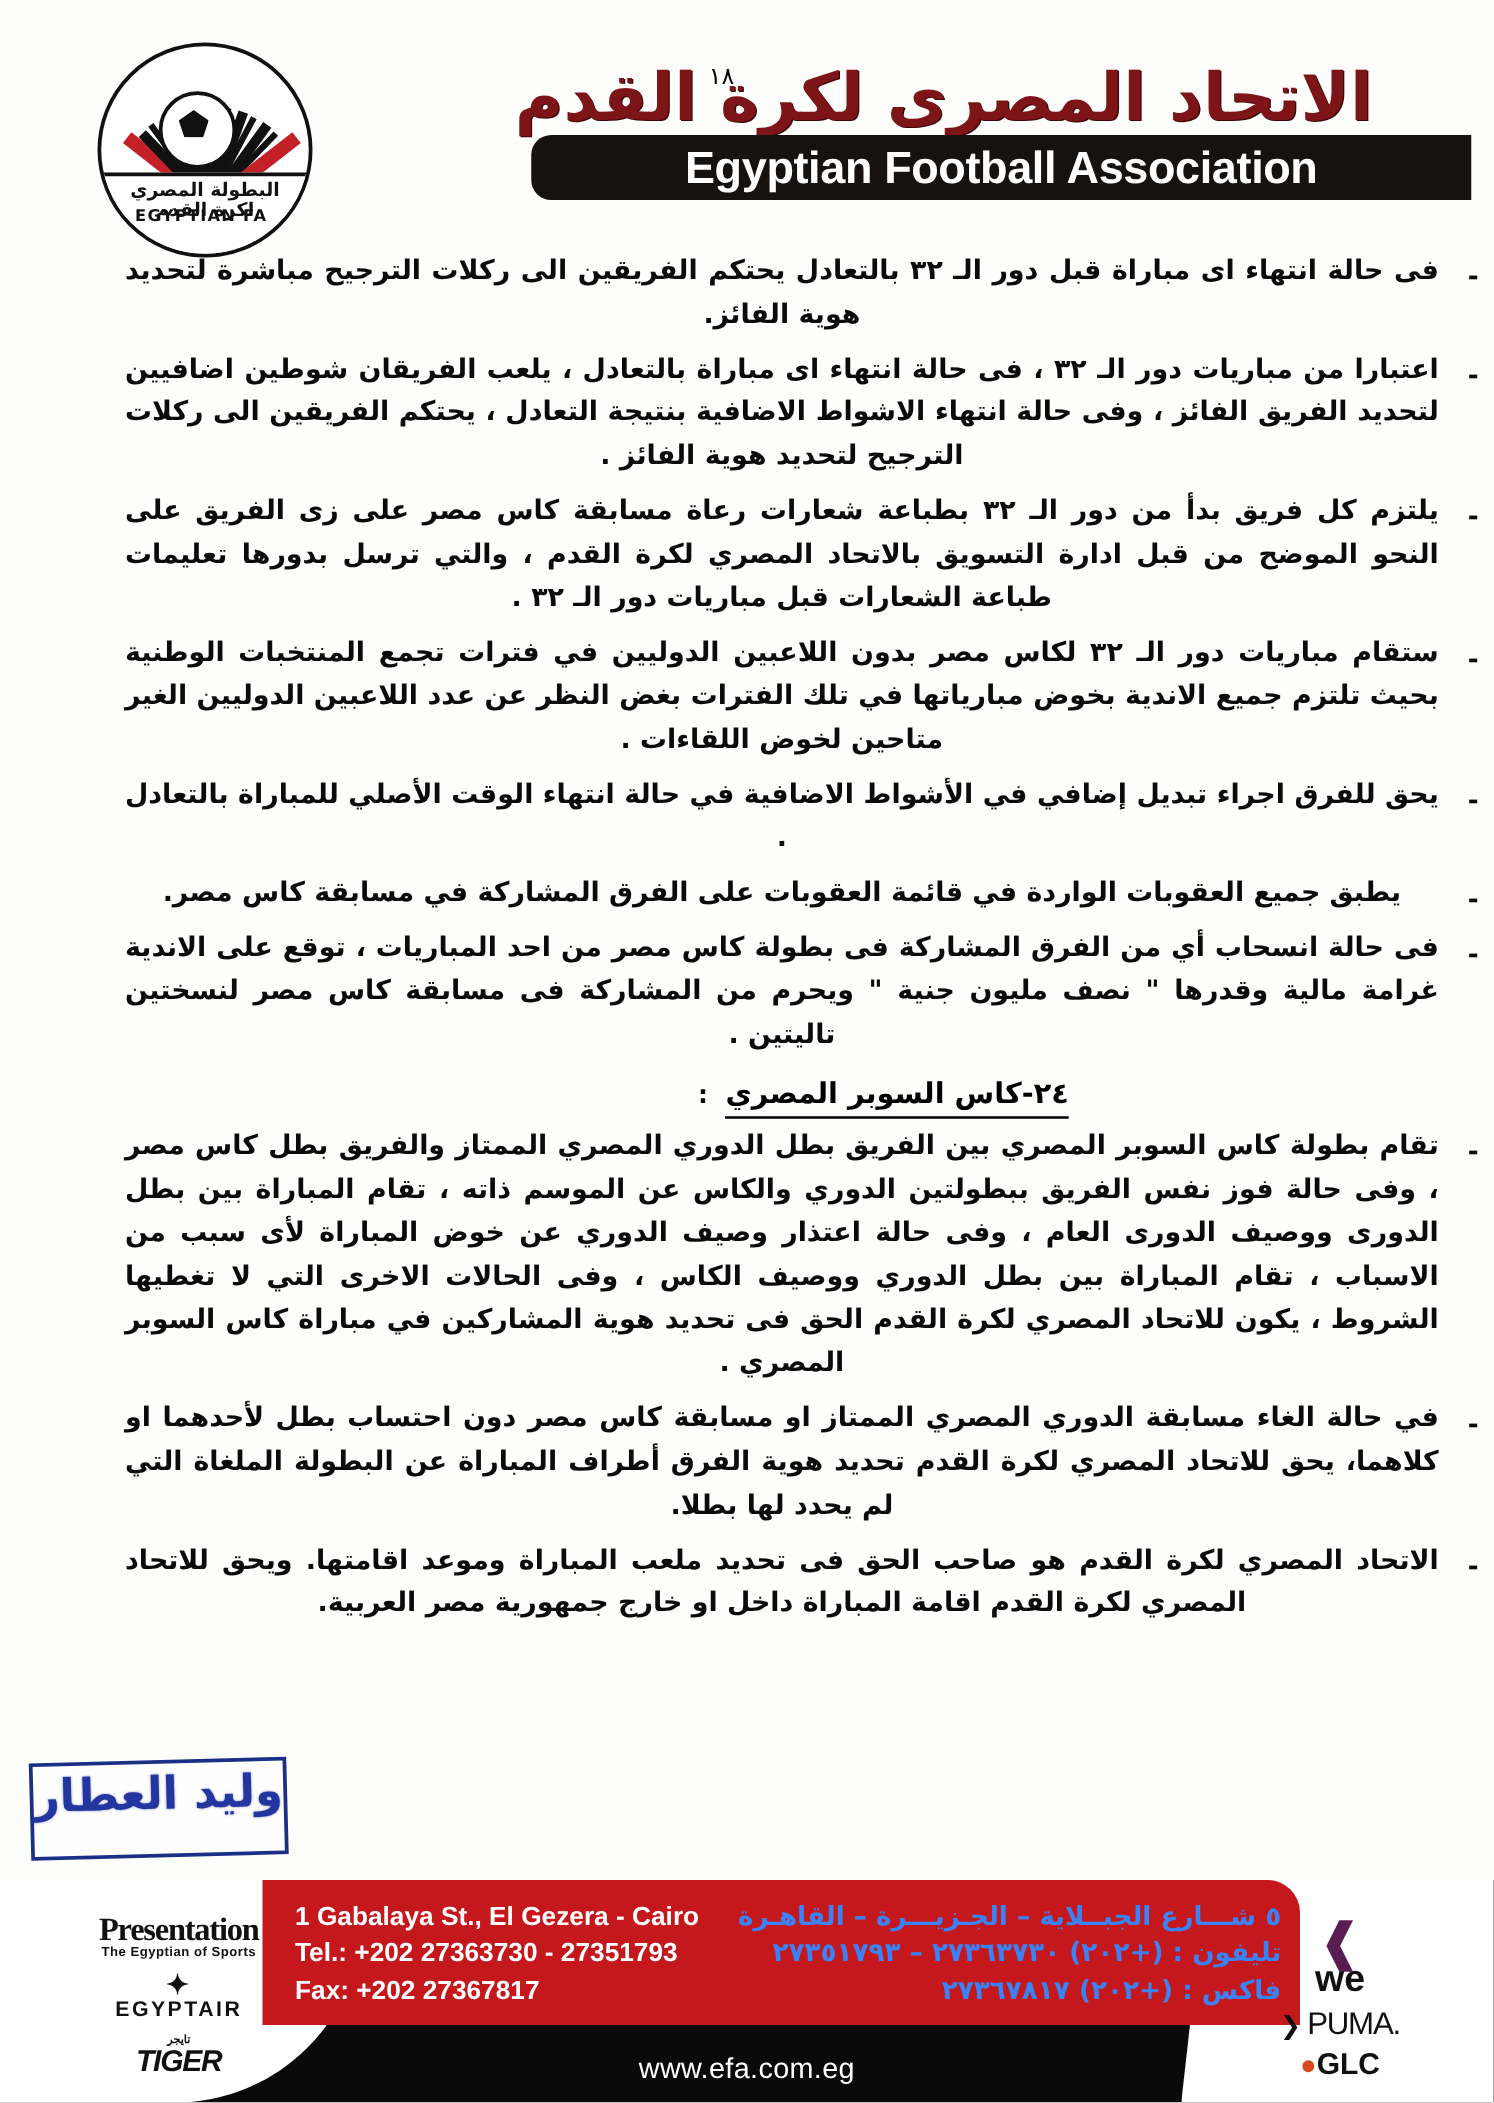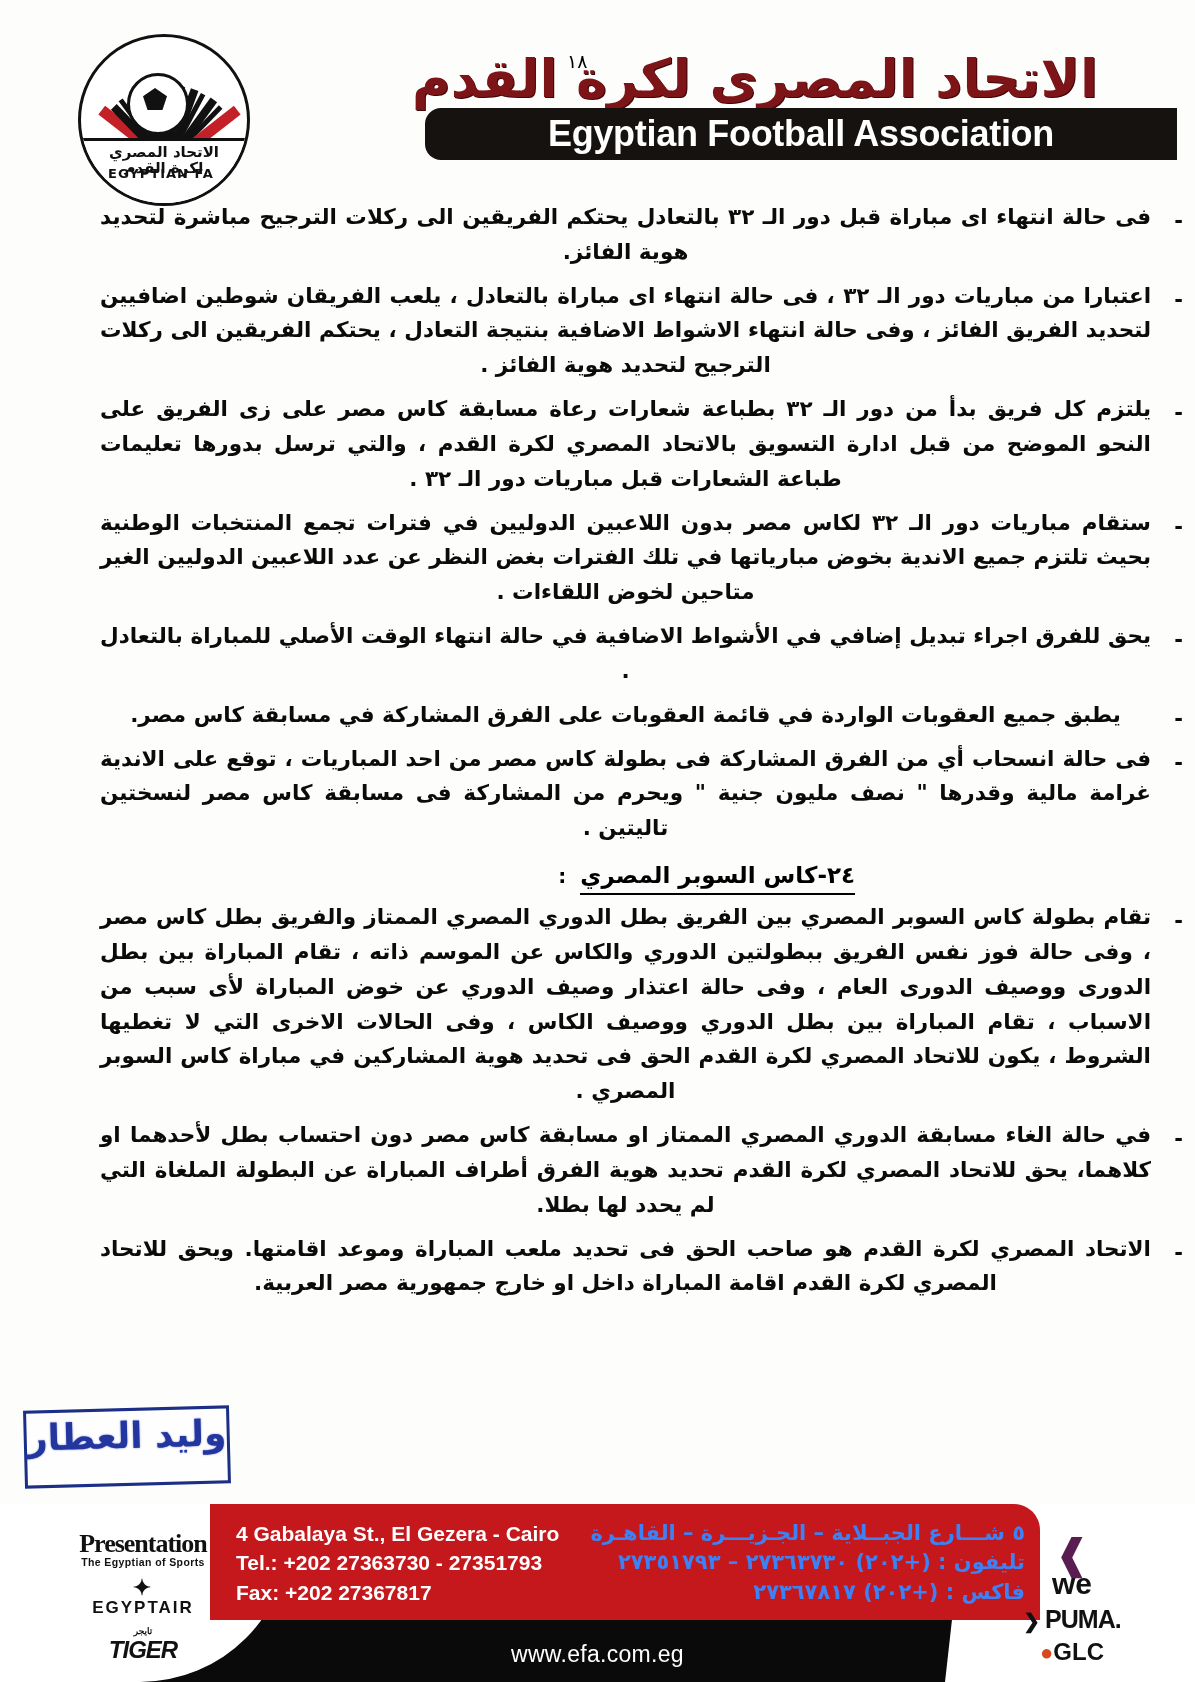--- a/index.html
+++ b/index.html
@@ -159,21 +159,21 @@
   .sp-tiger{
     color:#111;font-weight:bold;font-size:24px;direction:ltr;letter-spacing:-1px;
     font-family:"Liberation Sans",sans-serif;font-style:italic;
   }
   .sp-tiger .ar{display:block;font-size:9px;font-style:normal;direction:rtl;}
 
   .sponsor-right{position:absolute;right:28px;bottom:16px;width:190px;text-align:center;}
   .sp-we{color:#111;font-size:30px;font-weight:bold;direction:ltr;
          font-family:"Liberation Sans",sans-serif;line-height:1;}
   .sp-we .hook{display:block;color:#5a1d52;font-size:40px;line-height:.72;}
-  .sp-puma{color:#111;font-size:25px;font-weight:bold;direction:ltr;letter-spacing:-1px;
+  .sp-puma{color:#111;font-size:25px;font-weight:normal;direction:ltr;letter-spacing:-1px;
            font-family:"Liberation Sans",sans-serif;margin-top:6px;}
   .sp-puma .cat{font-size:20px;}
   .sp-glc{color:#111;font-size:24px;font-weight:bold;direction:ltr;margin-top:4px;
           font-family:"Liberation Sans",sans-serif;}
   .sp-glc .dot{color:#d8481e;font-size:22px;}
 </style>
 </head>
 <body>
 
 <div class="page">
@@ -193,21 +193,21 @@
           <div class="ray thick" style="transform:rotate(4deg);"></div>
           <div class="ray" style="transform:rotate(12deg);"></div>
           <div class="ray thick" style="transform:rotate(20deg);"></div>
           <div class="ray" style="transform:rotate(28deg);"></div>
           <div class="ray thick" style="transform:rotate(36deg);"></div>
           <div class="ray" style="transform:rotate(44deg);"></div>
           <div class="ray red" style="transform:rotate(52deg);height:86px;"></div>
         </div>
         <div class="logo-ball"></div>
         <div class="logo-base">
-          <div class="logo-txt l1">الاتحاد المصري</div>
+          <div class="logo-txt l1">البطولة المصري</div>
           <div class="logo-txt l2">لكرة القدم</div>
         </div>
       </div>
       <div class="logo-arc">EGYPTIAN FA</div>
     </div>
 
     <div class="pagenum">١٨</div>
 
     <div class="title-ar">الاتحاد المصرى لكرة القدم</div>
 
@@ -274,21 +274,21 @@
     <div class="stamp">
       <span>وليد العطار</span>
     </div>
 
     <div class="footer-black">
       <div class="white-shield"></div>
       <div class="white-shield-r"></div>
       <div class="red-band"></div>
 
       <div class="addr-en">
-        <div>4 Gabalaya St., El Gezera - Cairo</div>
+        <div>1 Gabalaya St., El Gezera - Cairo</div>
         <div>Tel.: +202 27363730 - 27351793</div>
         <div>Fax: +202 27367817</div>
       </div>
 
       <div class="addr-ar">
         <div>٥ شـــارع الجبــلاية – الجـزيـــرة – القاهـرة</div>
         <div>تليفون : (+٢٠٢) ٢٧٣٦٣٧٣٠ – ٢٧٣٥١٧٩٣</div>
         <div>فاكس : (+٢٠٢) ٢٧٣٦٧٨١٧</div>
       </div>
 

